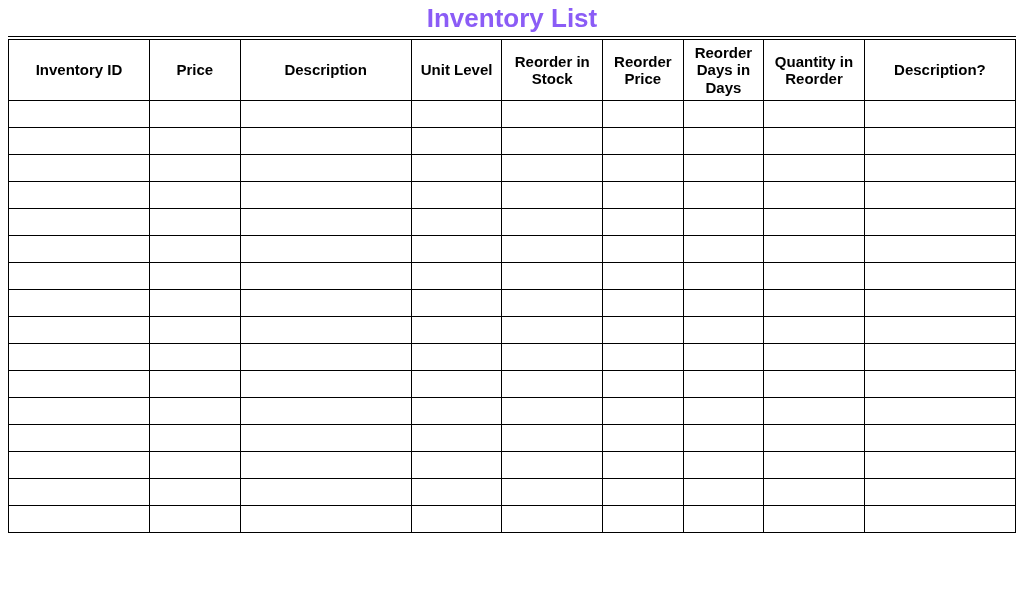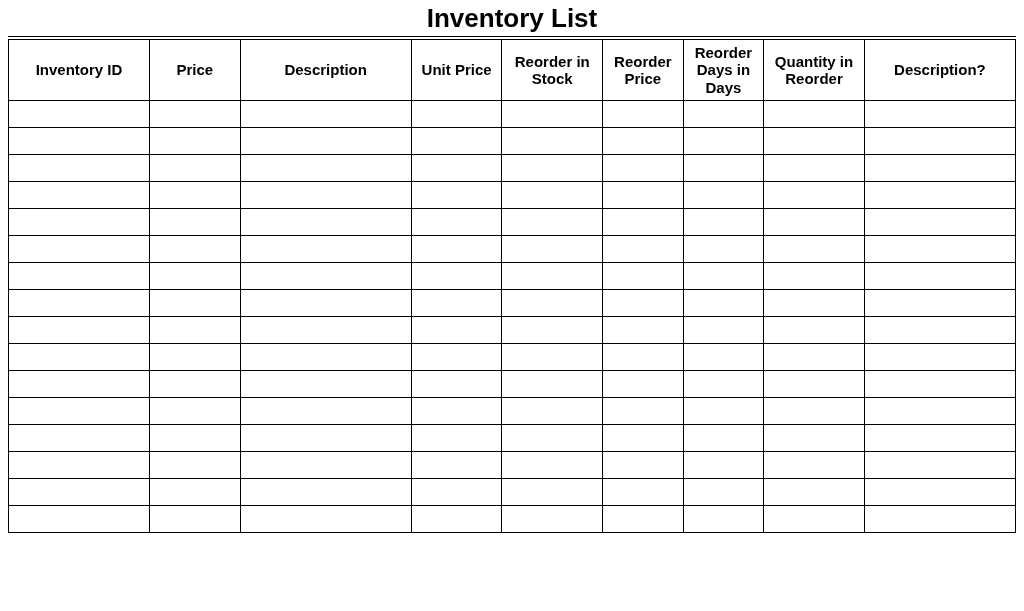--- a/index.html
+++ b/index.html
@@ -12,21 +12,21 @@
       background: #ffffff;
       width: 1024px;
       height: 611px;
       overflow: hidden;
     }
     .title {
       font-size: 26px;
       font-weight: bold;
       text-align: center;
       padding: 3px 0 2px 0;
-      color: #000000;
+      color: #8b5cf6;
     }
     .double-rule {
       border-top: 1px solid #000;
       border-bottom: 1px solid #000;
       height: 4px;
       margin: 0 8px 0 8px;
     }
     table {
       border-collapse: collapse;
       width: calc(100% - 16px);
@@ -76,21 +76,21 @@
     <col class="col-reorder-level">
     <col class="col-reorder-time">
     <col class="col-qty-reorder">
     <col class="col-discontinued">
   </colgroup>
   <thead>
     <tr>
       <th>Inventory ID</th>
       <th>Price</th>
       <th>Description</th>
-      <th>Unit Price</th>
+      <th>Unit Level</th>
       <th>Reorder in Stock</th>
       <th>Reorder Price</th>
       <th>Reorder Days in Days</th>
       <th>Quantity in Reorder</th>
       <th>Description?</th>
     </tr>
   </thead>
   <tbody id="table-body">
   <tr>
         <td></td>

